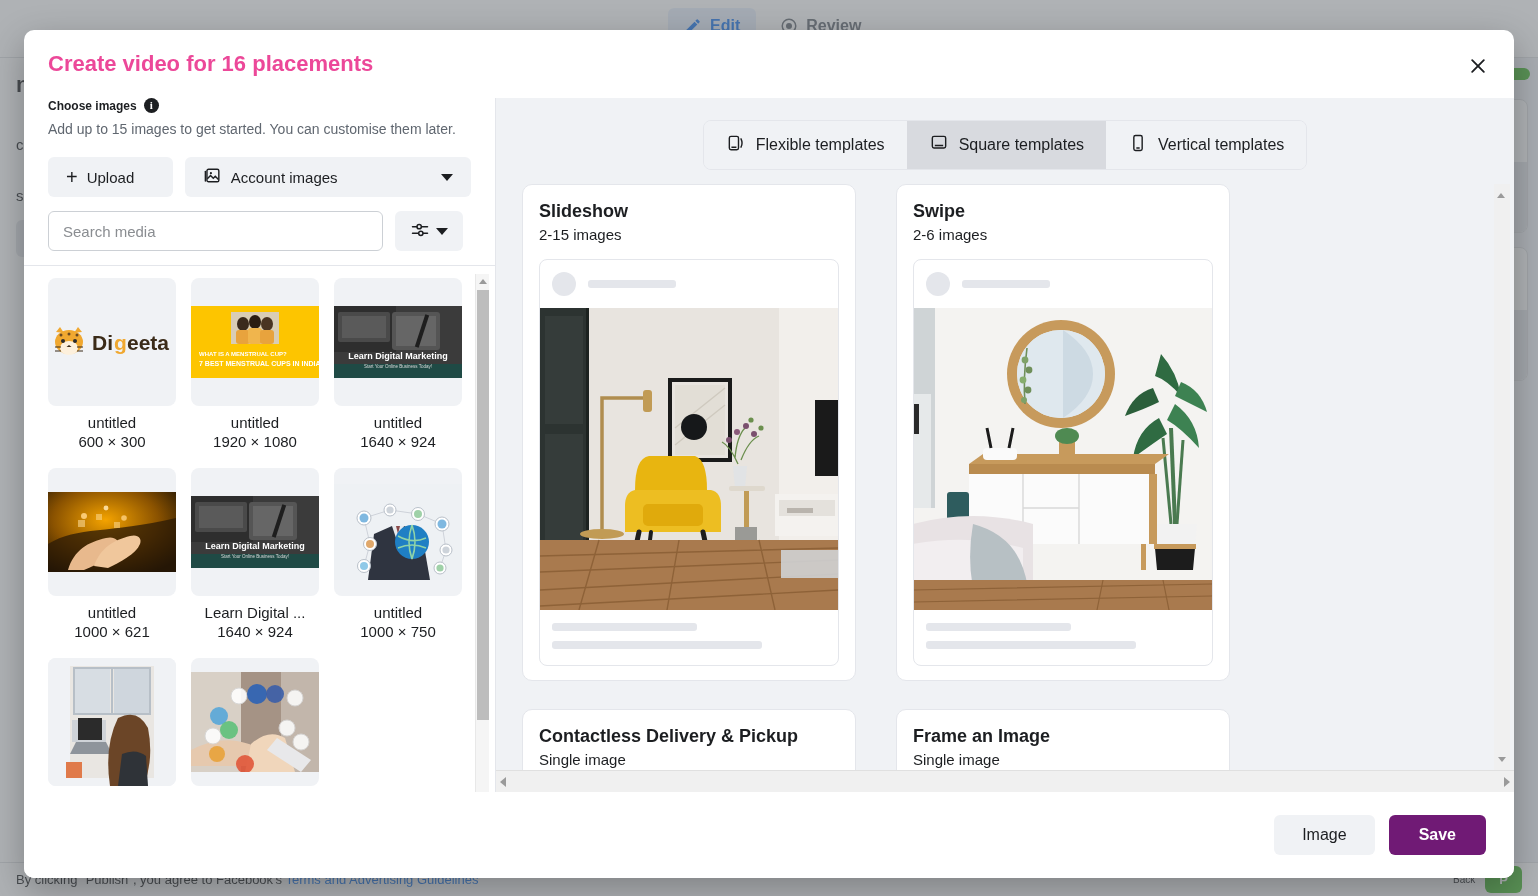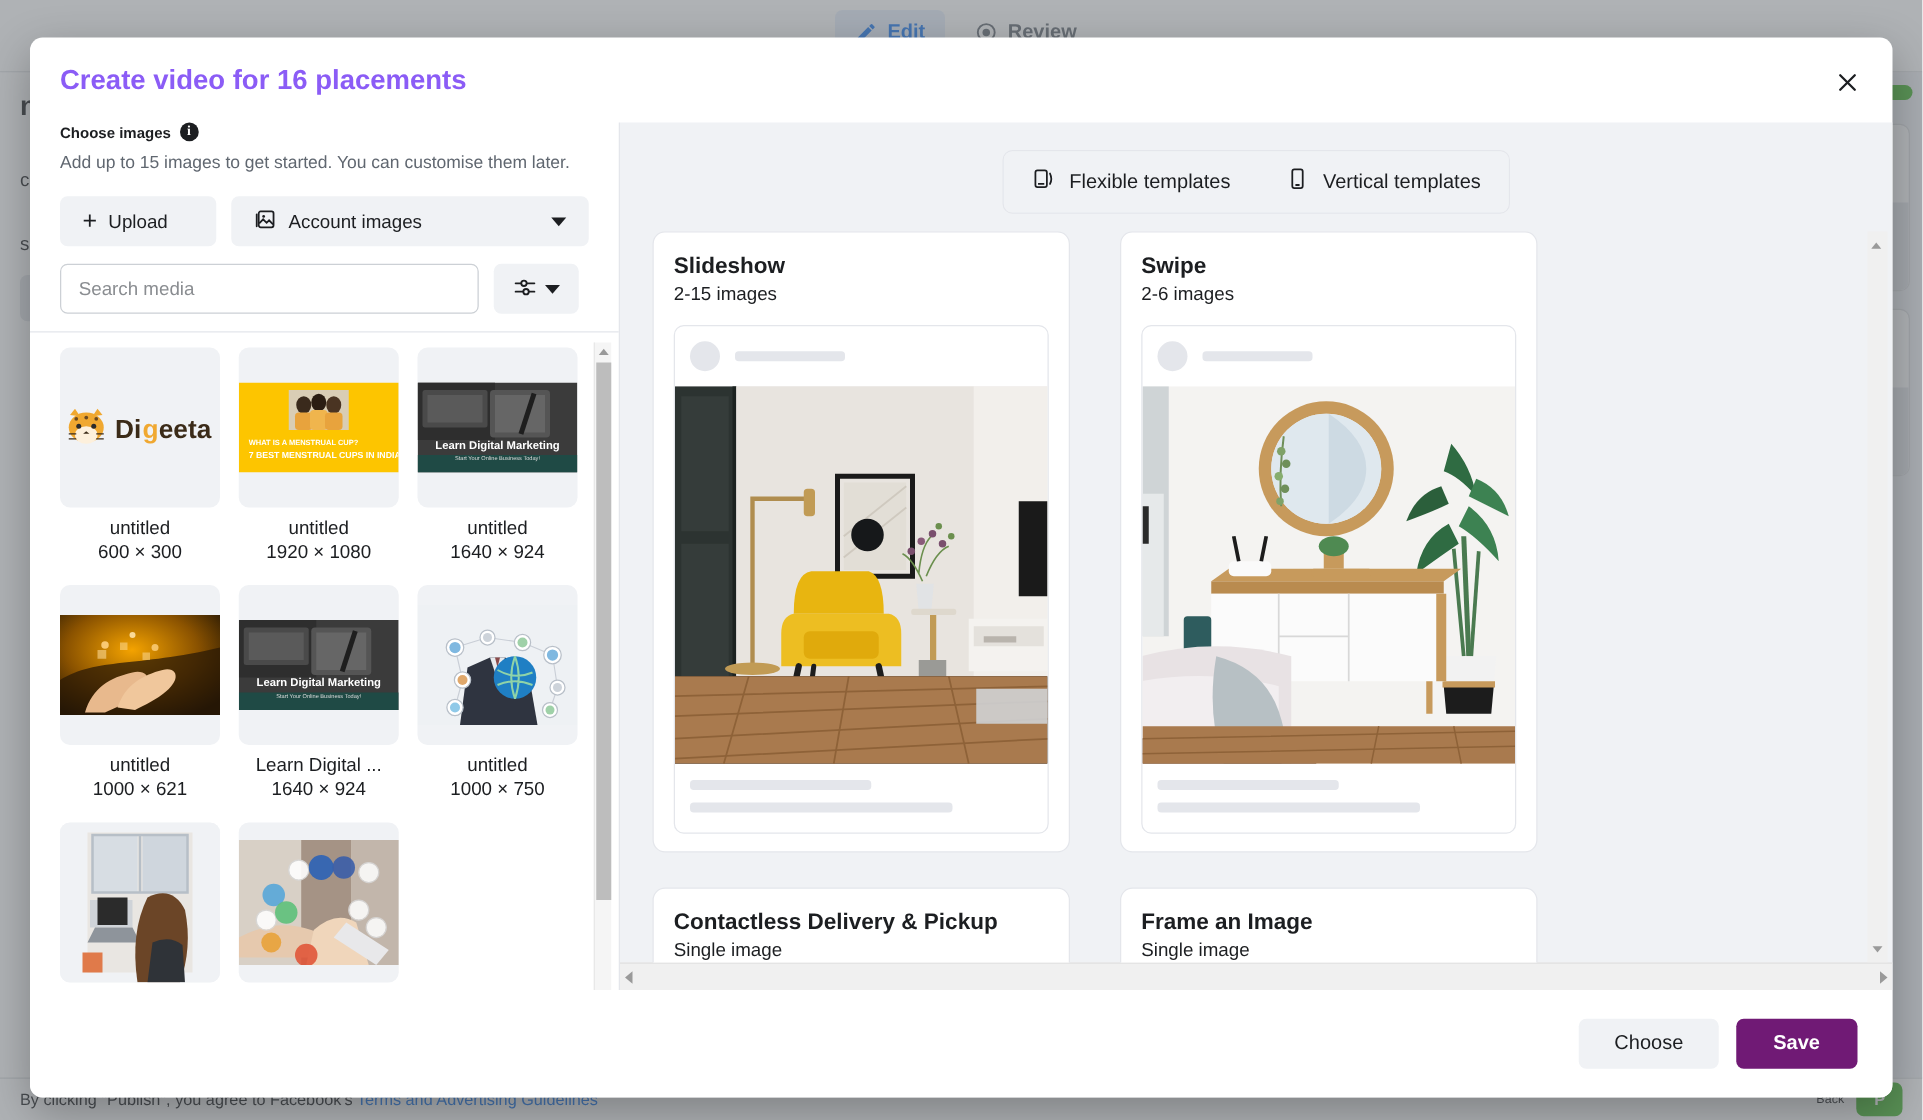--- a/index.html
+++ b/index.html
@@ -91,21 +91,21 @@
     background: #ffffff; border-radius: 10px;
     box-shadow: 0 12px 36px rgba(0,0,0,0.28);
     overflow: hidden;
     display: flex; flex-direction: column;
   }
   .modal-header {
     height: 68px; flex: 0 0 68px;
     display: flex; align-items: center;
     padding: 0 24px; position: relative;
   }
-  .modal-title { font-size: 22px; font-weight: bold; color: #8b5cf6; }
+  .modal-title { font-size: 22px; font-weight: bold; color: #ec4899; }
   .close-btn {
     position: absolute; right: 18px; top: 18px;
     width: 36px; height: 36px; border-radius: 50%;
     display: flex; align-items: center; justify-content: center;
     cursor: pointer; border: none; background: transparent;
   }
 
   .modal-body { flex: 1 1 auto; display: flex; min-height: 0; }
 
   
@@ -628,20 +628,29 @@
             <span>
               <svg width="20" height="20" viewBox="0 0 24 24" fill="none" stroke="#1c1e21" stroke-width="1.7">
                 <rect x="4" y="4" width="11" height="16" rx="2"></rect>
                 <line x1="6.5" y1="17" x2="12.5" y2="17"></line>
                 <path d="M18 7 q2.5 5 0 10" stroke-linecap="round"></path>
               </svg>
             </span>
             <span>Flexible templates</span>
           </button>
 
+          <button class="tab active">
+            <span>
+              <svg width="20" height="20" viewBox="0 0 24 24" fill="none" stroke="#1c1e21" stroke-width="1.7">
+                <rect x="4" y="4" width="16" height="14" rx="2"></rect>
+                <line x1="7" y1="15" x2="17" y2="15"></line>
+              </svg>
+            </span>
+            <span>Square templates</span>
+          </button>
 
           <button class="tab">
             <span>
               <svg width="20" height="20" viewBox="0 0 24 24" fill="none" stroke="#1c1e21" stroke-width="1.7">
                 <rect x="7" y="3" width="10" height="18" rx="2"></rect>
                 <line x1="10" y1="18" x2="14" y2="18"></line>
               </svg>
             </span>
             <span>Vertical templates</span>
           </button>
@@ -826,17 +835,17 @@
 
       <div class="rp-hscroll">
         <span class="h-arrow-l"></span>
         <span class="h-arrow-r"></span>
       </div>
     </div>
 
   </div>
 
   <div class="modal-footer">
-    <button class="btn-cancel">Choose</button>
+    <button class="btn-cancel">Image</button>
     <button class="btn-save">Save</button>
   </div>
 
 </div>
 
 </body></html>

